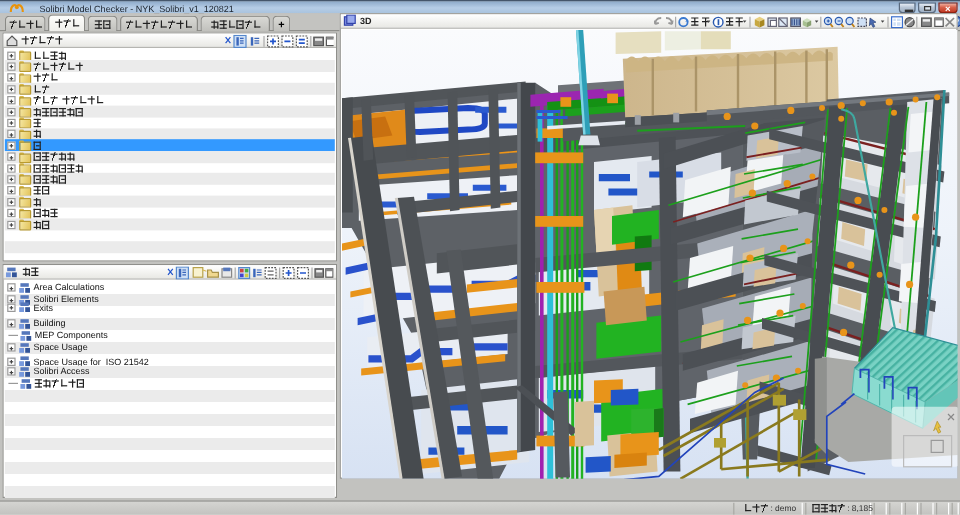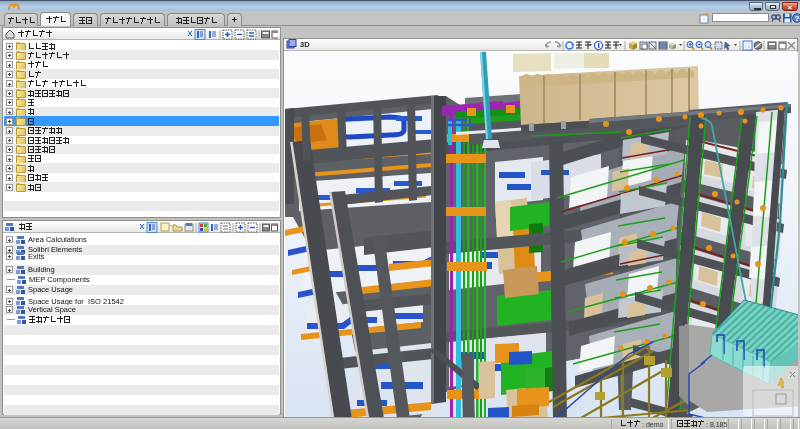--- a/index.html
+++ b/index.html
@@ -43,20 +43,21 @@
 .a1{background:linear-gradient(#222,#222) 0 1px/6px 1px no-repeat,linear-gradient(110deg,transparent 45%,#222 45%,#222 58%,transparent 58%) 0 0/5px 7px no-repeat}
 .a2{background:linear-gradient(#222,#222) 1px 0/1px 6px no-repeat,linear-gradient(#222,#222) 1px 5px/5px 1px no-repeat}
 .a3{background:linear-gradient(#222,#222) 0 2px/6px 1px no-repeat,linear-gradient(#222,#222) 3px 0/1px 7px no-repeat}
 
 #status{position:absolute;left:0;top:417px;width:800px;height:12px;background:linear-gradient(#d5d5d2,#c2c2bf);border-top:1px solid #979793;font-size:7px;color:#333}
 .scell{position:absolute;top:1px;height:10px;border-left:1px solid #a8a8a4;border-right:1px solid #fff}
 </style></head>
 <body>
 <div id="root">
  <div id="title">
+      <span class="txt">Solibri Model Checker - NYK_Solibri_v1_120821</span>
   <svg style="position:absolute;left:7px;top:1px" width="14" height="9" viewBox="0 0 14 9">
    <path d="M2 8 C2 2 6 1 7 3.5 C8 1 12 2 12 8" fill="none" stroke="#e8930c" stroke-width="1.8"></path>
    <circle cx="7" cy="4" r="1.6" fill="#e8930c"></circle>
   </svg>
   <div class="wbtn" id="wmin">
         <span style="position:absolute;left:3.5px;top:5px;width:7px;height:1.5px;background:#333"></span>
       </div>
   <div class="wbtn" id="wmax">
         <span style="position:absolute;left:4px;top:1.5px;width:6px;height:4.5px;border:1px solid #333;background:#dde6f0"></span>
       </div>
@@ -389,21 +390,21 @@
           <span>Space Usage</span>
         </div>
    <div class="trow" style="top:75px">
           <i class="expbox"></i>
           <i class="clsicon"></i>
           <span>Space Usage for&nbsp; ISO 21542</span>
         </div>
    <div class="trow odd" style="top:83.5px">
           <i class="expbox"></i>
           <i class="clsicon"></i>
-          <span>Vertical Space</span>
+          <span>Solibri Access</span>
         </div>
    <div class="trow" style="top:93.5px">
           <i style="width:8px;height:1px;background:#999;margin:0 2px 0 3px"></i>
           <i class="clsicon"></i>
           <span class="jp">
             <i class="jc k1"></i>
             <i class="jc k2"></i>
             <i class="jc a1"></i>
             <i class="jc a2"></i>
             <i class="jc a3"></i>
@@ -415,21 +416,21 @@
    <div class="trow odd" style="top:123.5px"></div>
    <div class="trow" style="top:133.5px"></div>
    <div class="trow odd" style="top:143.5px"></div>
    <div class="trow" style="top:153.5px"></div>
    <div class="trow odd" style="top:163.5px"></div>
    <div class="trow" style="top:173.5px"></div>
    <div class="trow odd" style="top:183.5px"></div>
   </div>
  </div>
 
- <div class="panel" id="p3d" style="left:283px;top:38px;width:515px;height:388px">
+ <div class="panel" id="p3d" style="left:283px;top:11px;width:515px;height:388px">
   <div class="phead">
         <svg width="11" height="11" style="margin-left:2px" viewBox="0 0 11 11">
           <rect x="1" y="2" width="7" height="7" fill="#7788dd" stroke="#3344aa"></rect>
           <rect x="3" y="0.5" width="7" height="7" fill="#99aaee" stroke="#3344aa"></rect>
         </svg>
         <span class="ptitle" style="margin-left:3px">3D</span>
    <svg width="251" height="11" viewBox="0 0 251 11" style="position:absolute;right:1px;top:1px">
     <path d="M6 2 C2 2 1 5 1 7 M1 7 l-0.5 -3 M1 7 l3 -1" stroke="#999" stroke-width="1.6" fill="none"></path>
     <path d="M10 2 C14 2 15 5 15 7 M15 7 l0.5 -3 M15 7 l-3 -1" stroke="#999" stroke-width="1.6" fill="none"></path>
     <line x1="18" y1="1" x2="18" y2="10" stroke="#aaa"></line>

